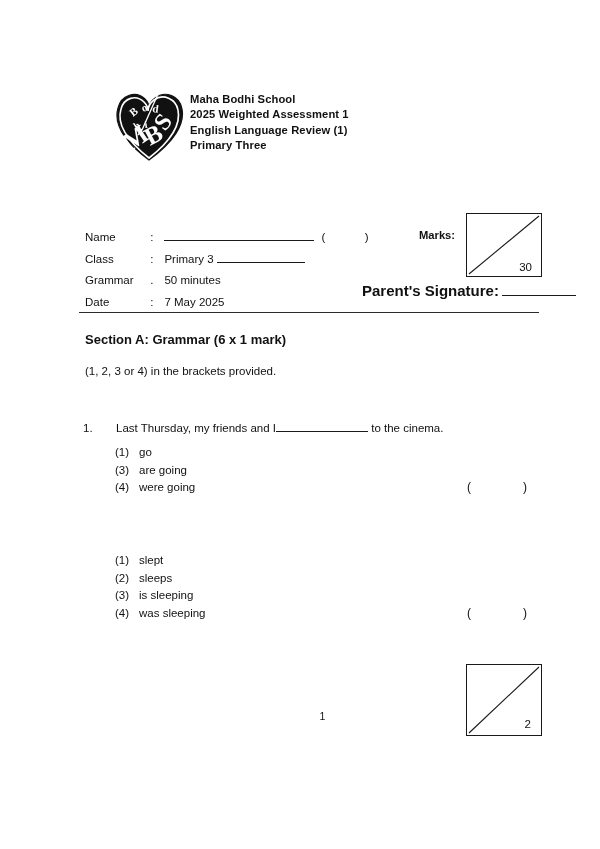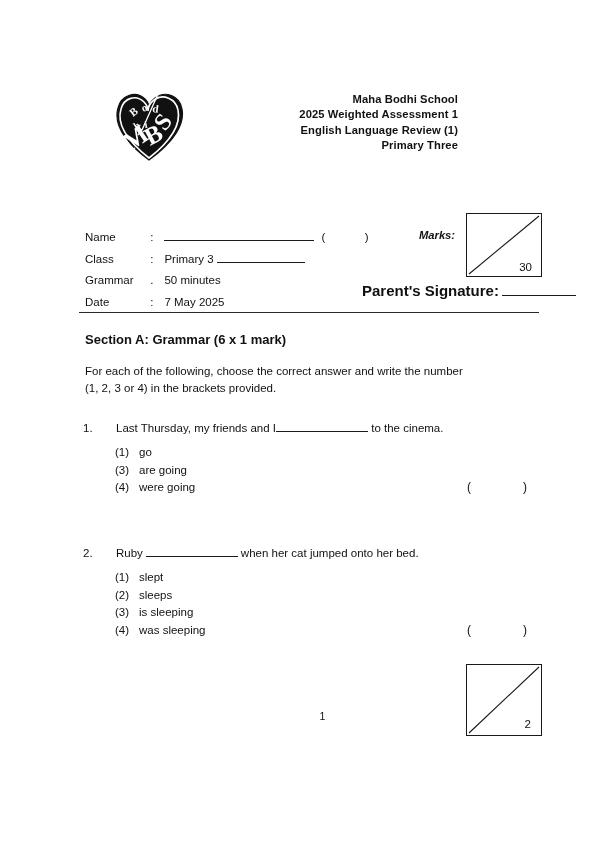--- a/index.html
+++ b/index.html
@@ -34,21 +34,21 @@
     width: 74px;
     height: 78px;
   }
   #school-logo svg { display: block; }
 
   #header-titles {
     position: absolute;
     left: 190px;
     top: 6px;
     width: 268px;
-    text-align: right;
+    text-align: left;
     font-weight: bold;
     font-size: 11.2px;
     line-height: 15.4px;
     letter-spacing: 0.1px;
   }
   #header-titles div { white-space: nowrap; }
 
   
   #particulars {
     position: absolute;
@@ -83,21 +83,20 @@
   .paren-left  { margin-left: 4px; }
   .paren-right { margin-left: 36px; }
 
   
   #marks-label {
     position: absolute;
     left: 419px;
     top: 229px;
     font-size: 11.2px;
     font-weight: bold;
-    font-style: italic;
   }
   #marks-box {
     position: absolute;
     left: 466px;
     top: 213px;
     width: 74px;
     height: 62px;
     border: 1.3px solid #1a1a1a;
   }
   #marks-box .diag {
@@ -309,21 +308,20 @@
 
   <div id="parent-sig">
     <span>Parent's Signature:</span><span class="fill-line"></span>
   </div>
 
   <div id="divider"></div>
 
   <div id="section-heading">Section A: Grammar (6 x 1 mark)</div>
 
   <div id="section-instructions">
-    <div>For each of the following, choose the correct answer and write the number</div>
     <div>(1, 2, 3 or 4) in the brackets provided.</div>
   </div>
 
   <div class="question" id="question-1">
     <div class="q-stem">
       <span class="q-number">1.</span><span>Last Thursday, my friends and I</span><span class="q-blank tight"></span>
       <span>to the cinema.</span>
     </div>
     <div class="q-options">
       <div class="opt">
@@ -336,23 +334,20 @@
         <span class="opt-num">(4)</span><span>were going</span>
       </div>
       <div class="q-answer-brackets">
         <span>(</span>
         <span>)</span>
       </div>
     </div>
   </div>
 
   <div class="question" id="question-2">
-    <div class="q-stem">
-      <span class="q-number">2.</span><span>Ruby</span><span class="q-blank spaced"></span><span>when her cat jumped onto her bed.</span>
-    </div>
     <div class="q-options">
       <div class="opt">
         <span class="opt-num">(1)</span><span>slept</span>
       </div>
       <div class="opt">
         <span class="opt-num">(2)</span><span>sleeps</span>
       </div>
       <div class="opt">
         <span class="opt-num">(3)</span><span>is sleeping</span>
       </div>

